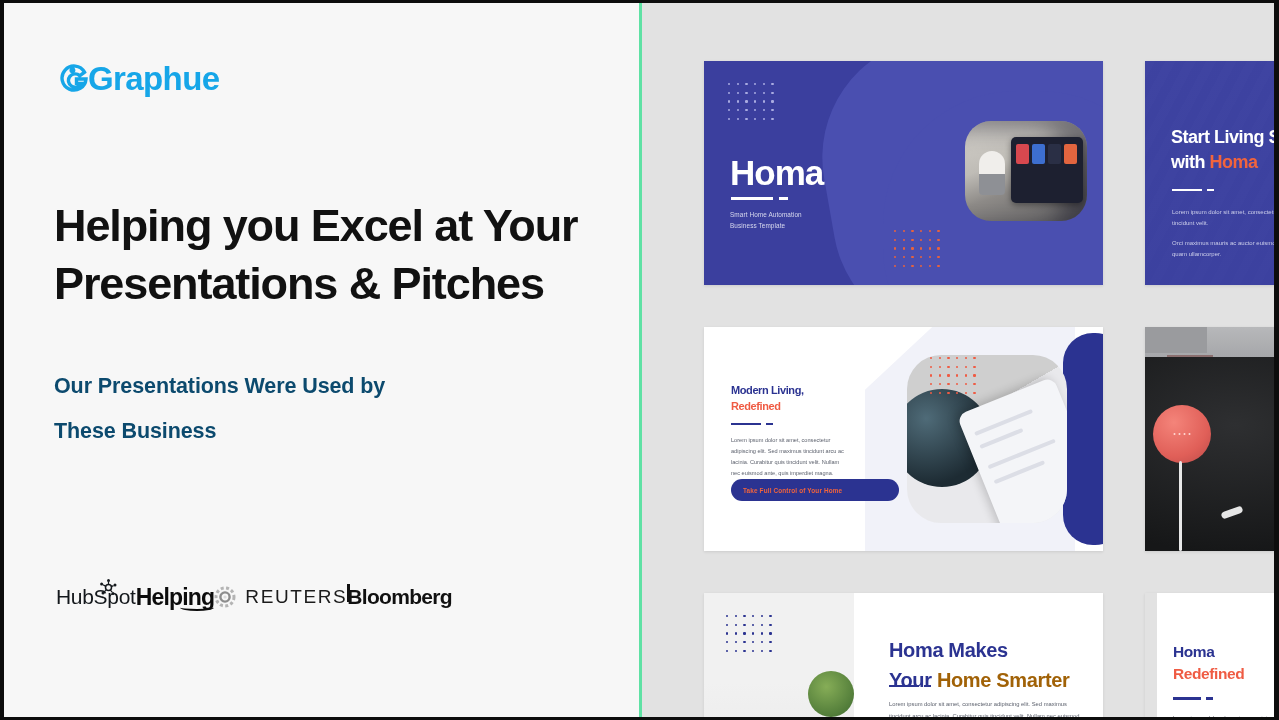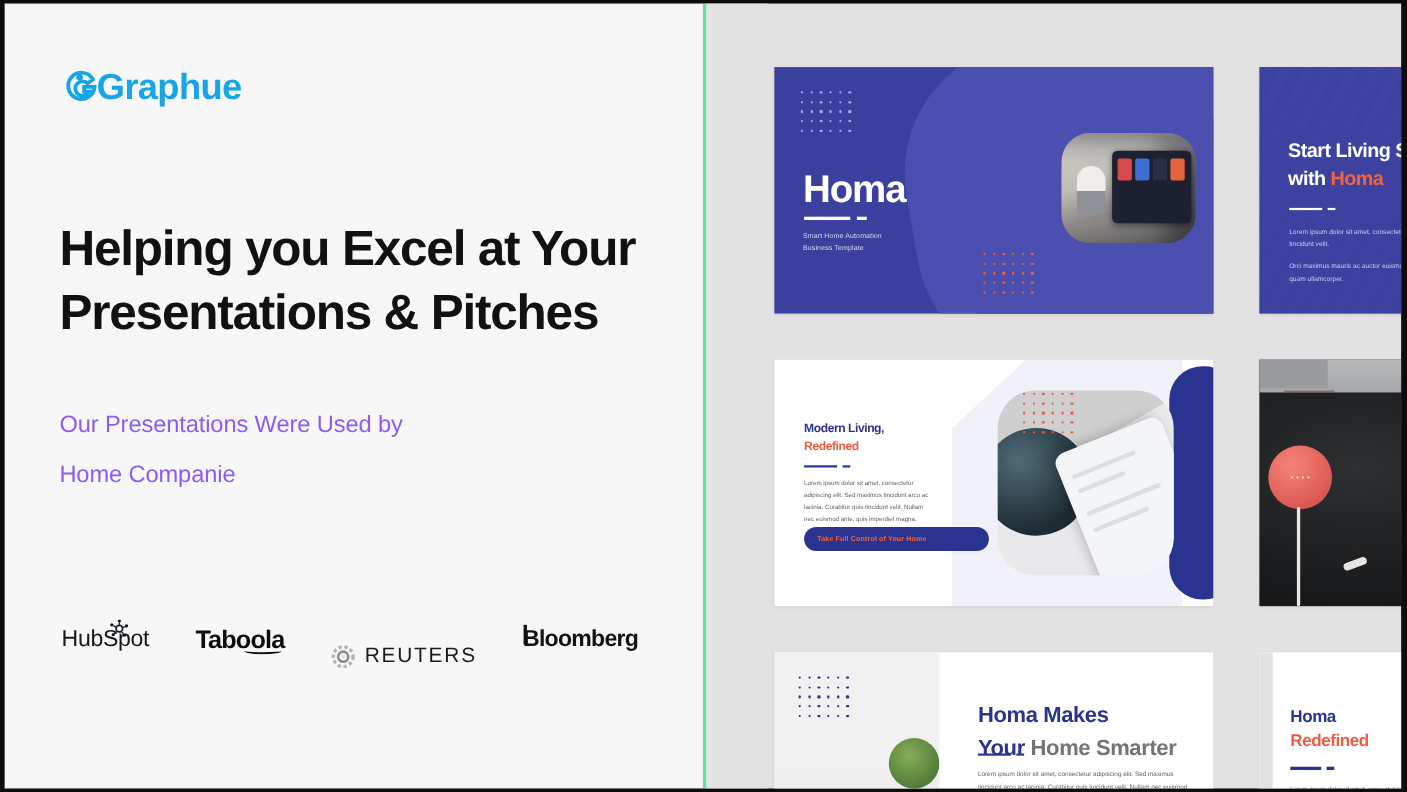--- a/index.html
+++ b/index.html
@@ -66,34 +66,33 @@
     font-weight: 800;
     letter-spacing: -1.1px;
     color: #111111;
     max-width: 540px;
   }
 
   .subhead {
     margin-top: 52px;
     font-size: 21.5px;
     line-height: 2.08;
-    font-weight: 400;
-    color: #8b5cf6;
+    font-weight: 700;
+    color: #0c4a6e;
     letter-spacing: -0.1px;
     max-width: 430px;
   }
 
   
   .logos {
     position: absolute;
     left: 52px;
     bottom: 105px;
     display: flex;
-    align-items: flex-start;
-    gap: 42px;
+    align-items: flex-end;
   }
   .logo { display: flex; align-items: center; height: 30px; }
 
   .logo-hubspot {
     font-size: 21px;
     font-weight: 500;
     color: #14181c;
     letter-spacing: -0.3px;
     position: relative;
   }
@@ -371,21 +370,21 @@
   .s5 .photo .plant .leaves {
     position:absolute; left: 0; top: 0; width: 46px; height: 46px; border-radius: 50%;
     background: radial-gradient(circle at 40% 34%, #86ad57, #4f7a38 75%);
   }
   .s5 .dots-left { left: 22px; top: 22px; color: #2b3391; grid-template-columns: repeat(6, 2.2px); }
   .s5 .title {
     position: absolute; left: 185px; top: 42px;
     font-size: 20px; font-weight: 800; line-height: 1.5; letter-spacing: -.35px;
     color: #2b3391;
   }
-  .s5 .title .accent { color: #737373; }
+  .s5 .title .accent { color: #a16207; }
   .s5 .rule { position: absolute; left: 185px; top: 92px; display: flex; gap: 5px; }
   .s5 .rule b { display:block; height: 2.4px; background: #2b3391; }
   .s5 .rule b:first-child { width: 30px; }
   .s5 .rule b:last-child  { width: 7px; }
   .s5 .body {
     position: absolute; left: 185px; top: 106px; width: 200px;
     font-size: 5.8px; line-height: 2.0; color: #5a5f6b;
   }
 
   
@@ -423,40 +422,40 @@
         <path d="M24.5 9.2A12 12 0 1 0 26 16h-9.5v4.4H21a6.6 6.6 0 1 1-1.3-7.6z" fill="none" stroke="#16a6e8" stroke-width="3.4" stroke-linecap="round"></path>
         <path d="M12.4 2.2c1.9 2.2 3 3.7 3 5.1a3 3 0 0 1-6 0c0-1.4 1.1-2.9 3-5.1z" fill="#16a6e8"></path>
       </svg>
       <span class="brand-word">Graphue</span>
     </div>
 
     <h1 class="headline">Helping you Excel at Your Presentations &amp; Pitches</h1>
 
     <div class="subhead">
       <div>Our Presentations Were Used by</div>
-      <div>Home Companie</div>
+      <div>These Business</div>
     </div>
 
     <div class="logos">
 
       <div class="logo logo-hubspot">
         <span>HubSpot</span>
         <svg class="hs-sprocket" width="17" height="17" viewBox="0 0 17 17">
           <circle cx="8.5" cy="8.5" r="3" fill="none" stroke="#14181c" stroke-width="1.5"></circle>
           <circle cx="8.5" cy="1.6" r="1.5" fill="#14181c"></circle>
           <circle cx="15" cy="6" r="1.5" fill="#14181c"></circle>
           <circle cx="13" cy="14.4" r="1.5" fill="#14181c"></circle>
           <circle cx="3" cy="14" r="1.5" fill="#14181c"></circle>
           <circle cx="1.6" cy="5" r="1.5" fill="#14181c"></circle>
           <path d="M8.5 3.1v2.4M13.6 6.6 11.2 7.6M12.2 13.1 10.4 11.2M4.1 12.9 6.1 11.1M3 5.8l2.4 1.3" stroke="#14181c" stroke-width="1.2"></path>
         </svg>
       </div>
 
       <div class="logo logo-taboola">
-        <span>Taboola</span>
+        <span>Helping</span>
         <span class="tab-smile"></span>
       </div>
 
       <div class="logo logo-reuters">
         <svg width="22" height="22" viewBox="0 0 22 22">
           <g fill="#9a9a9a">
             <circle cx="11" cy="11" r="9" fill="none" stroke="#b4b4b4" stroke-width="3" stroke-dasharray="3 2.4"></circle>
             <circle cx="11" cy="11" r="4.6" fill="none" stroke="#8d8d8d" stroke-width="2.4"></circle>
             <circle cx="11" cy="11" r="1.6" fill="#dcdcdc"></circle>
           </g>

